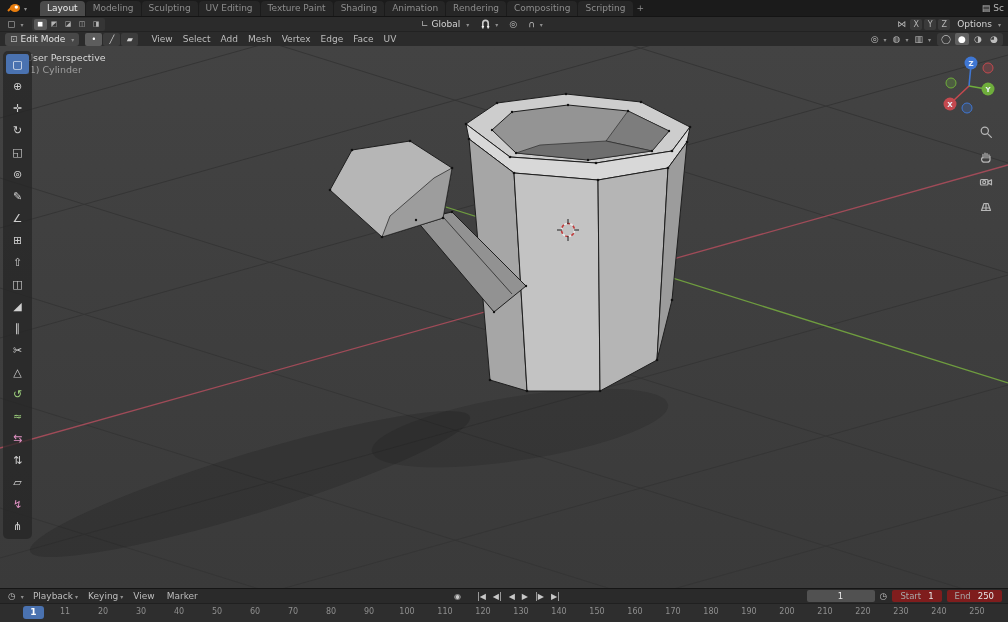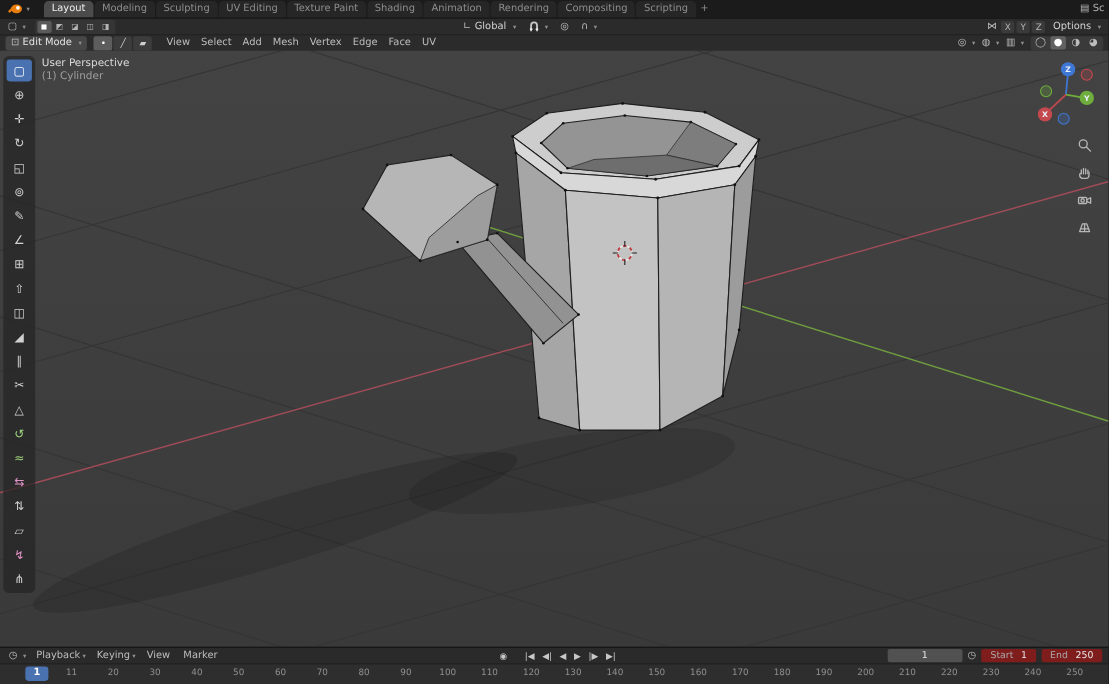--- a/index.html
+++ b/index.html
@@ -44,21 +44,21 @@
   .hdr3-right{margin-left:auto;display:flex;align-items:center;gap:4px;}
   .icons{display:flex;gap:2px;}
   .shade-group{display:flex;background:#3a3a3a;border-radius:3px;padding:0 2px;height:13px;align-items:center;gap:2px;}
   .shade{width:14px;text-align:center;font-size:9px;color:#bdbdbd;border-radius:2px;line-height:12px;}
   .shade.active{background:#616161;color:#fff;}
 
   
   .viewport{position:absolute;top:46px;left:0;width:1008px;height:542px;
             background:linear-gradient(#434343,#3a3a3a);overflow:hidden;}
   svg.scene{position:absolute;inset:0;display:block;}
-  .overlay-text{position:absolute;left:38px;top:6px;line-height:12px;font-size:9.5px;color:#dadada;}
+  .overlay-text{position:absolute;left:26px;top:6px;line-height:12px;font-size:9.5px;color:#dadada;}
   .overlay-text .sub{color:#9e9e9e;}
   .toolbar{position:absolute;left:3px;top:5px;width:29px;display:flex;flex-direction:column;gap:2px;
            background:rgba(38,38,38,.75);border-radius:5px;padding:3px;}
   .tool{width:23px;height:20px;display:flex;align-items:center;justify-content:center;border-radius:3px;
         color:#d0d0d0;font-size:11px;background:transparent;border:none;font-family:inherit;cursor:default;}
   .tool.active{background:#4a72b0;color:#fff;}
   .gizmo{position:absolute;right:8px;top:8px;width:62px;height:62px;}
   .gl{font-size:7px;font-weight:bold;fill:#eaf0fa;text-anchor:middle;}
   .navbtns{position:absolute;right:14px;top:78px;display:flex;flex-direction:column;gap:9px;}
   .navbtn{width:16px;height:16px;display:flex;align-items:center;justify-content:center;opacity:.9;}

